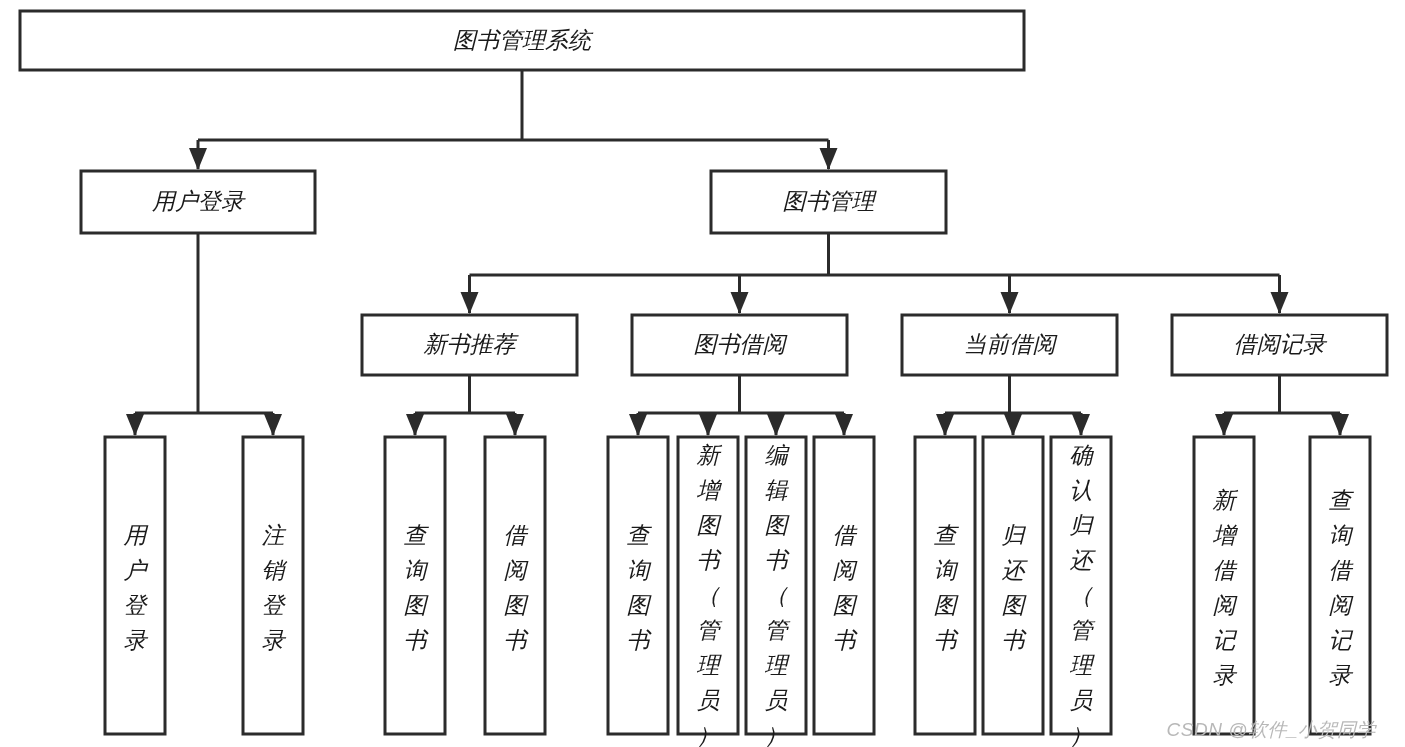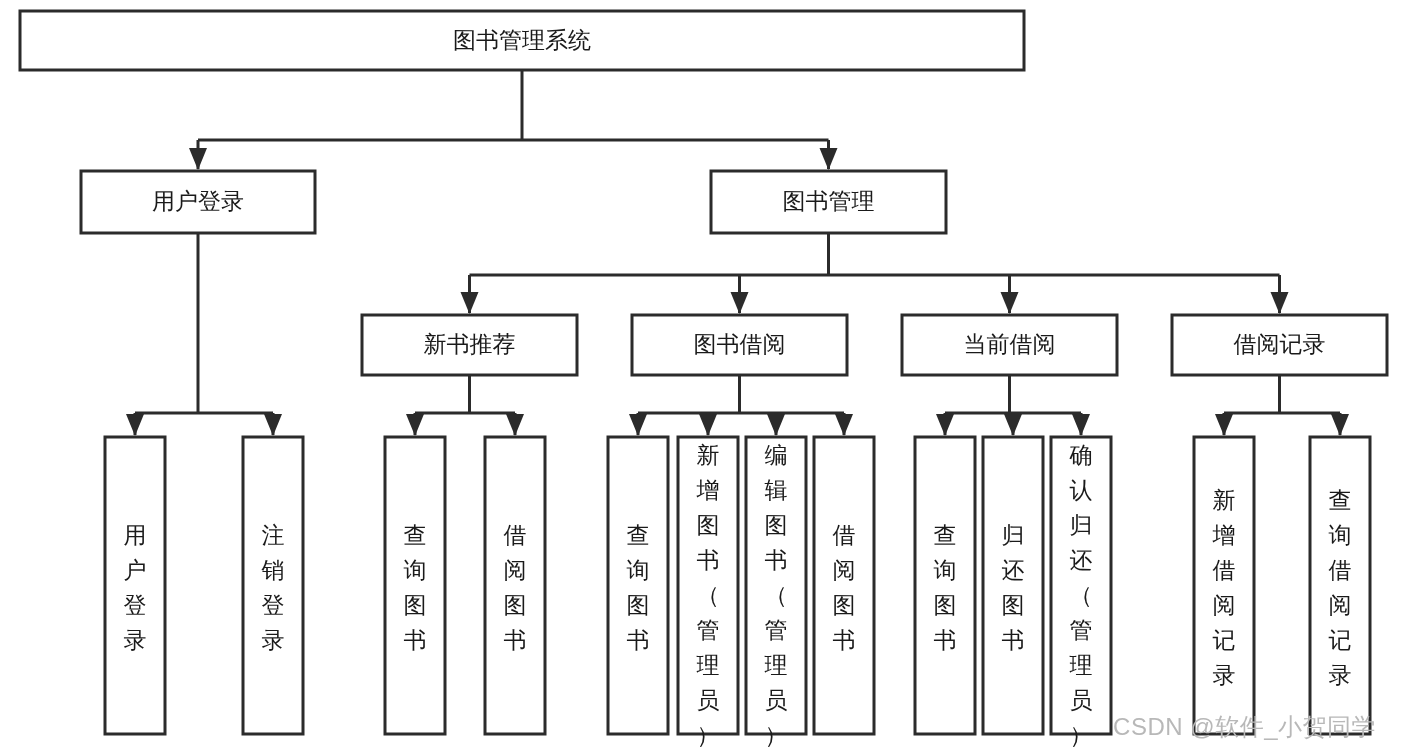--- a/index.html
+++ b/index.html
@@ -11,20 +11,21 @@
     width: 1405px;
     height: 747px;
     font-family: "Liberation Sans", "DejaVu Sans", sans-serif;
     overflow: hidden;
     position: relative;
   }
   #diagram-root {
     position: relative;
     width: 1388px;
     height: 747px;
+    font-style: italic;
   }
   svg#flow {
     position: absolute;
     left: 0;
     top: 0;
     width: 1405px;
     height: 747px;
     display: block;
   }
   .node-box {
@@ -53,21 +54,21 @@
     font-family: "Liberation Sans", "DejaVu Sans", sans-serif;
     font-size: 23px;
     fill: #1a1a1a;
     text-anchor: middle;
   }
   .watermark {
     position: absolute;
     right: 12px;
     bottom: 4px;
     font-family: "Liberation Sans", "DejaVu Sans", sans-serif;
-    font-size: 24px;
+    font-size: 19px;
     color: #b8b8b8;
     white-space: nowrap;
     letter-spacing: 0.5px;
     user-select: none;
   }
 </style>
 </head>
 <body>
 
 <div id="diagram-root">

